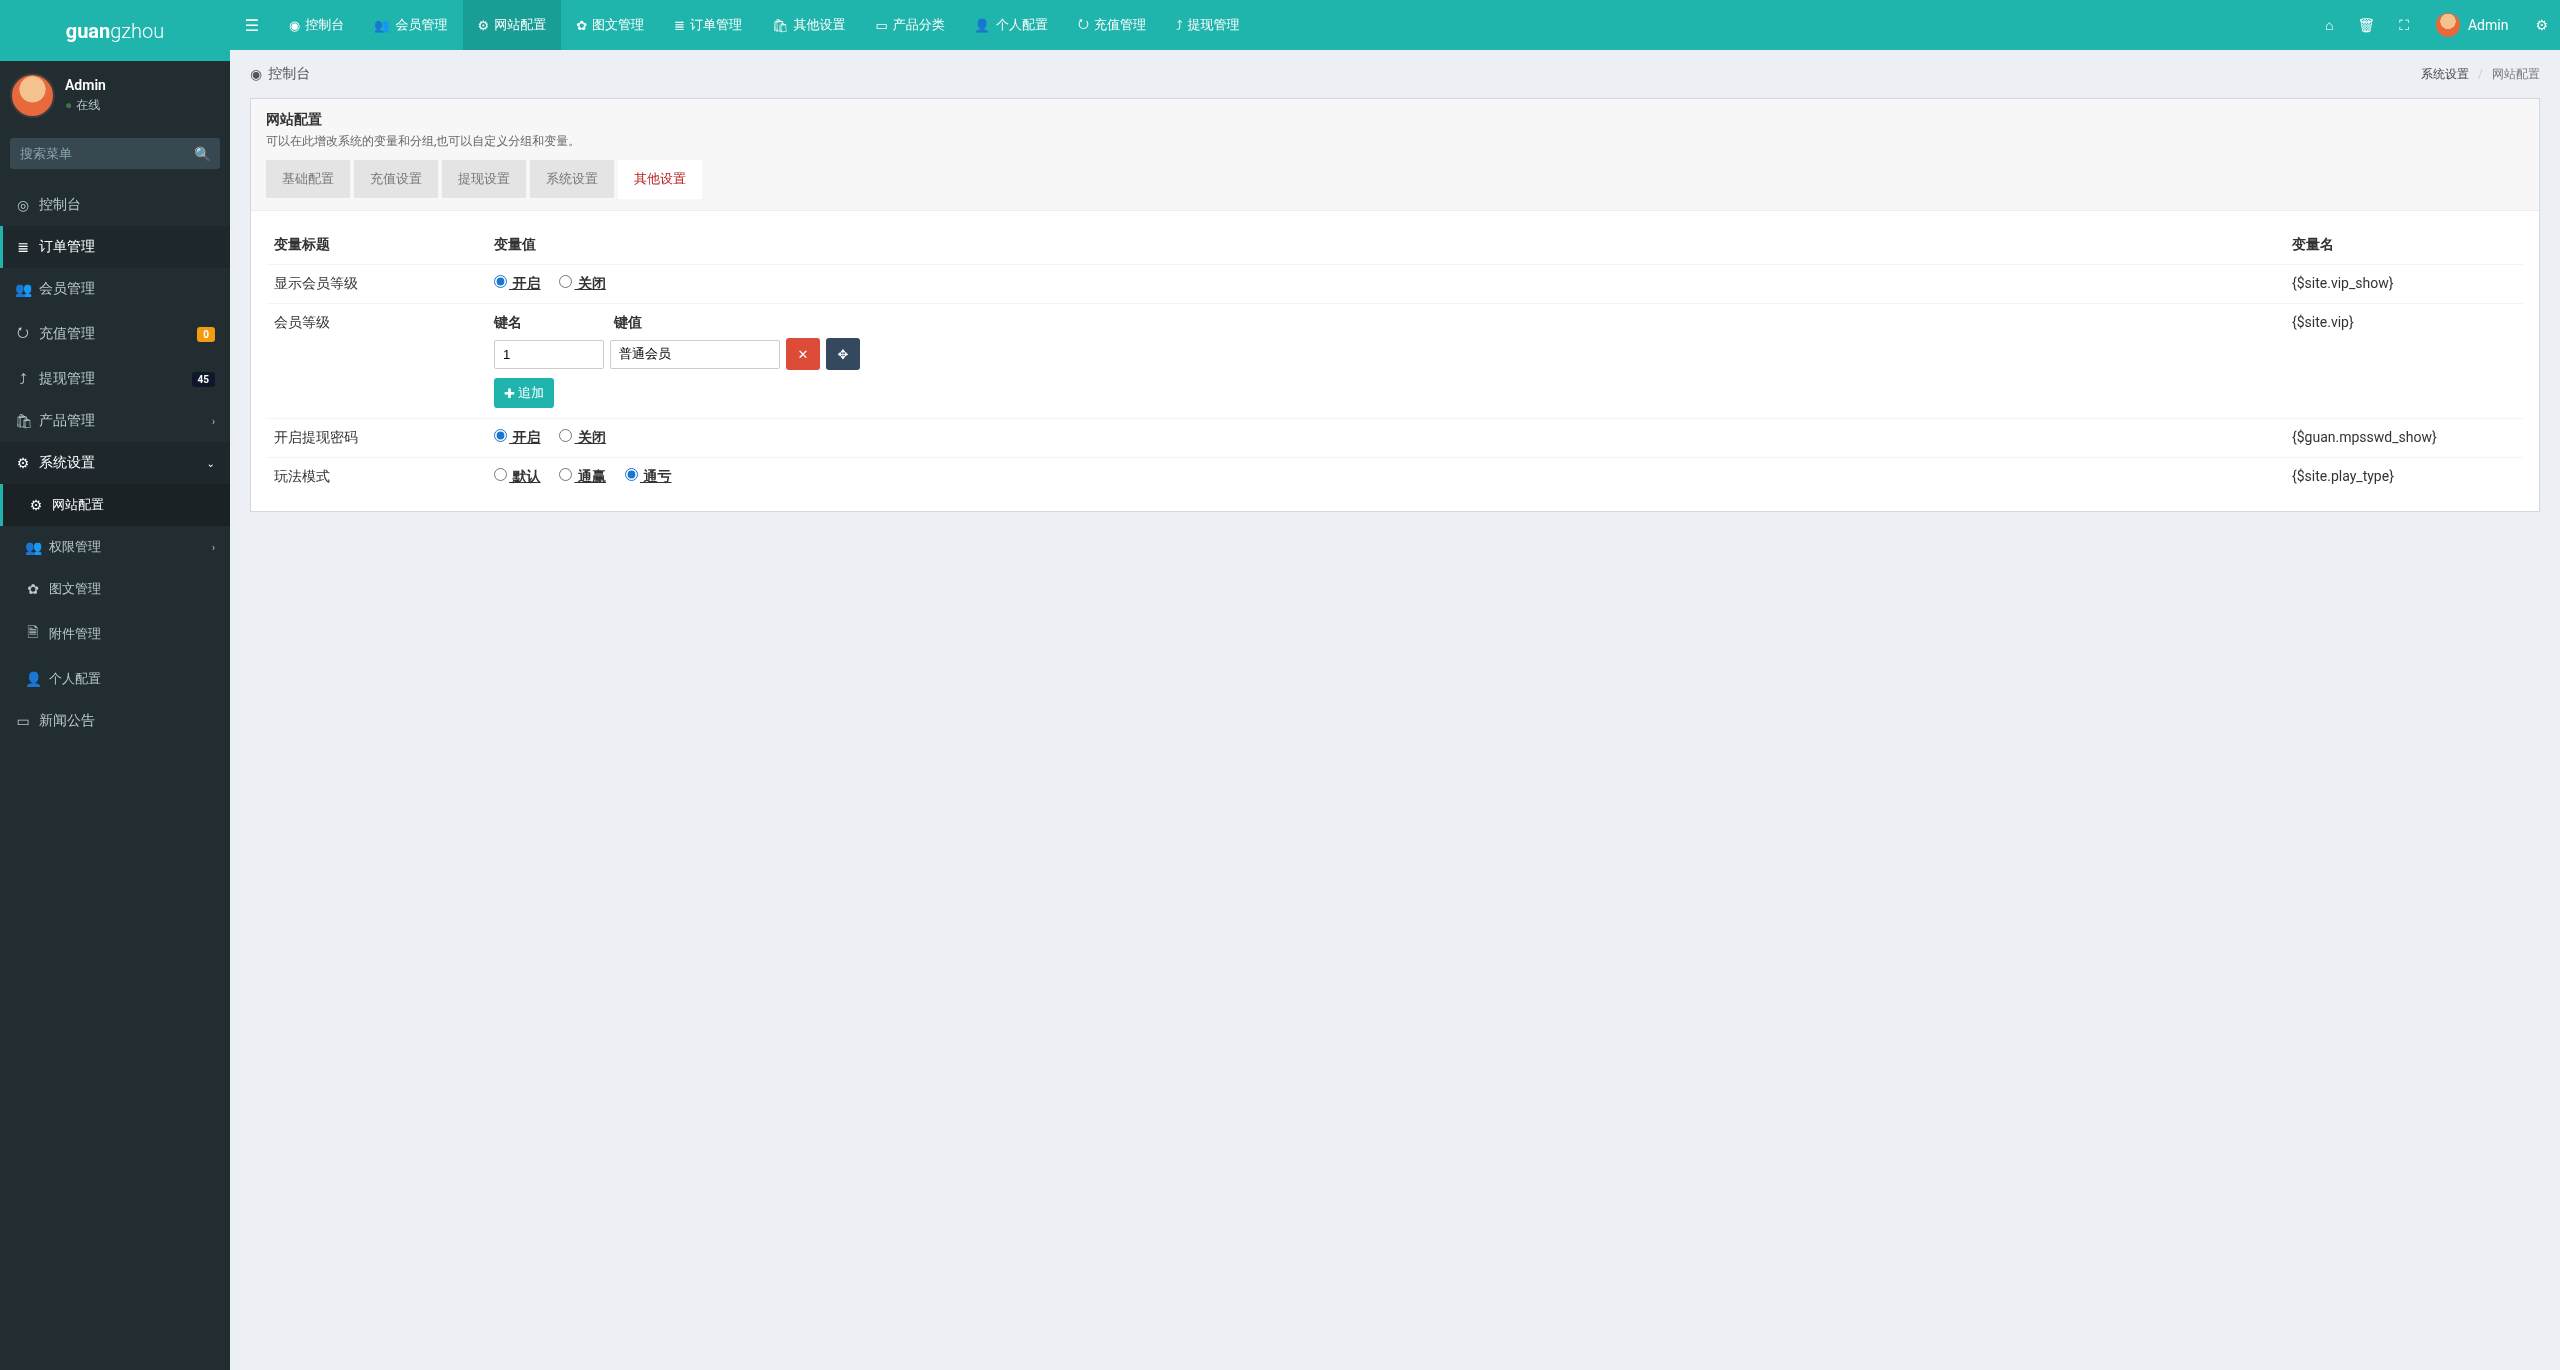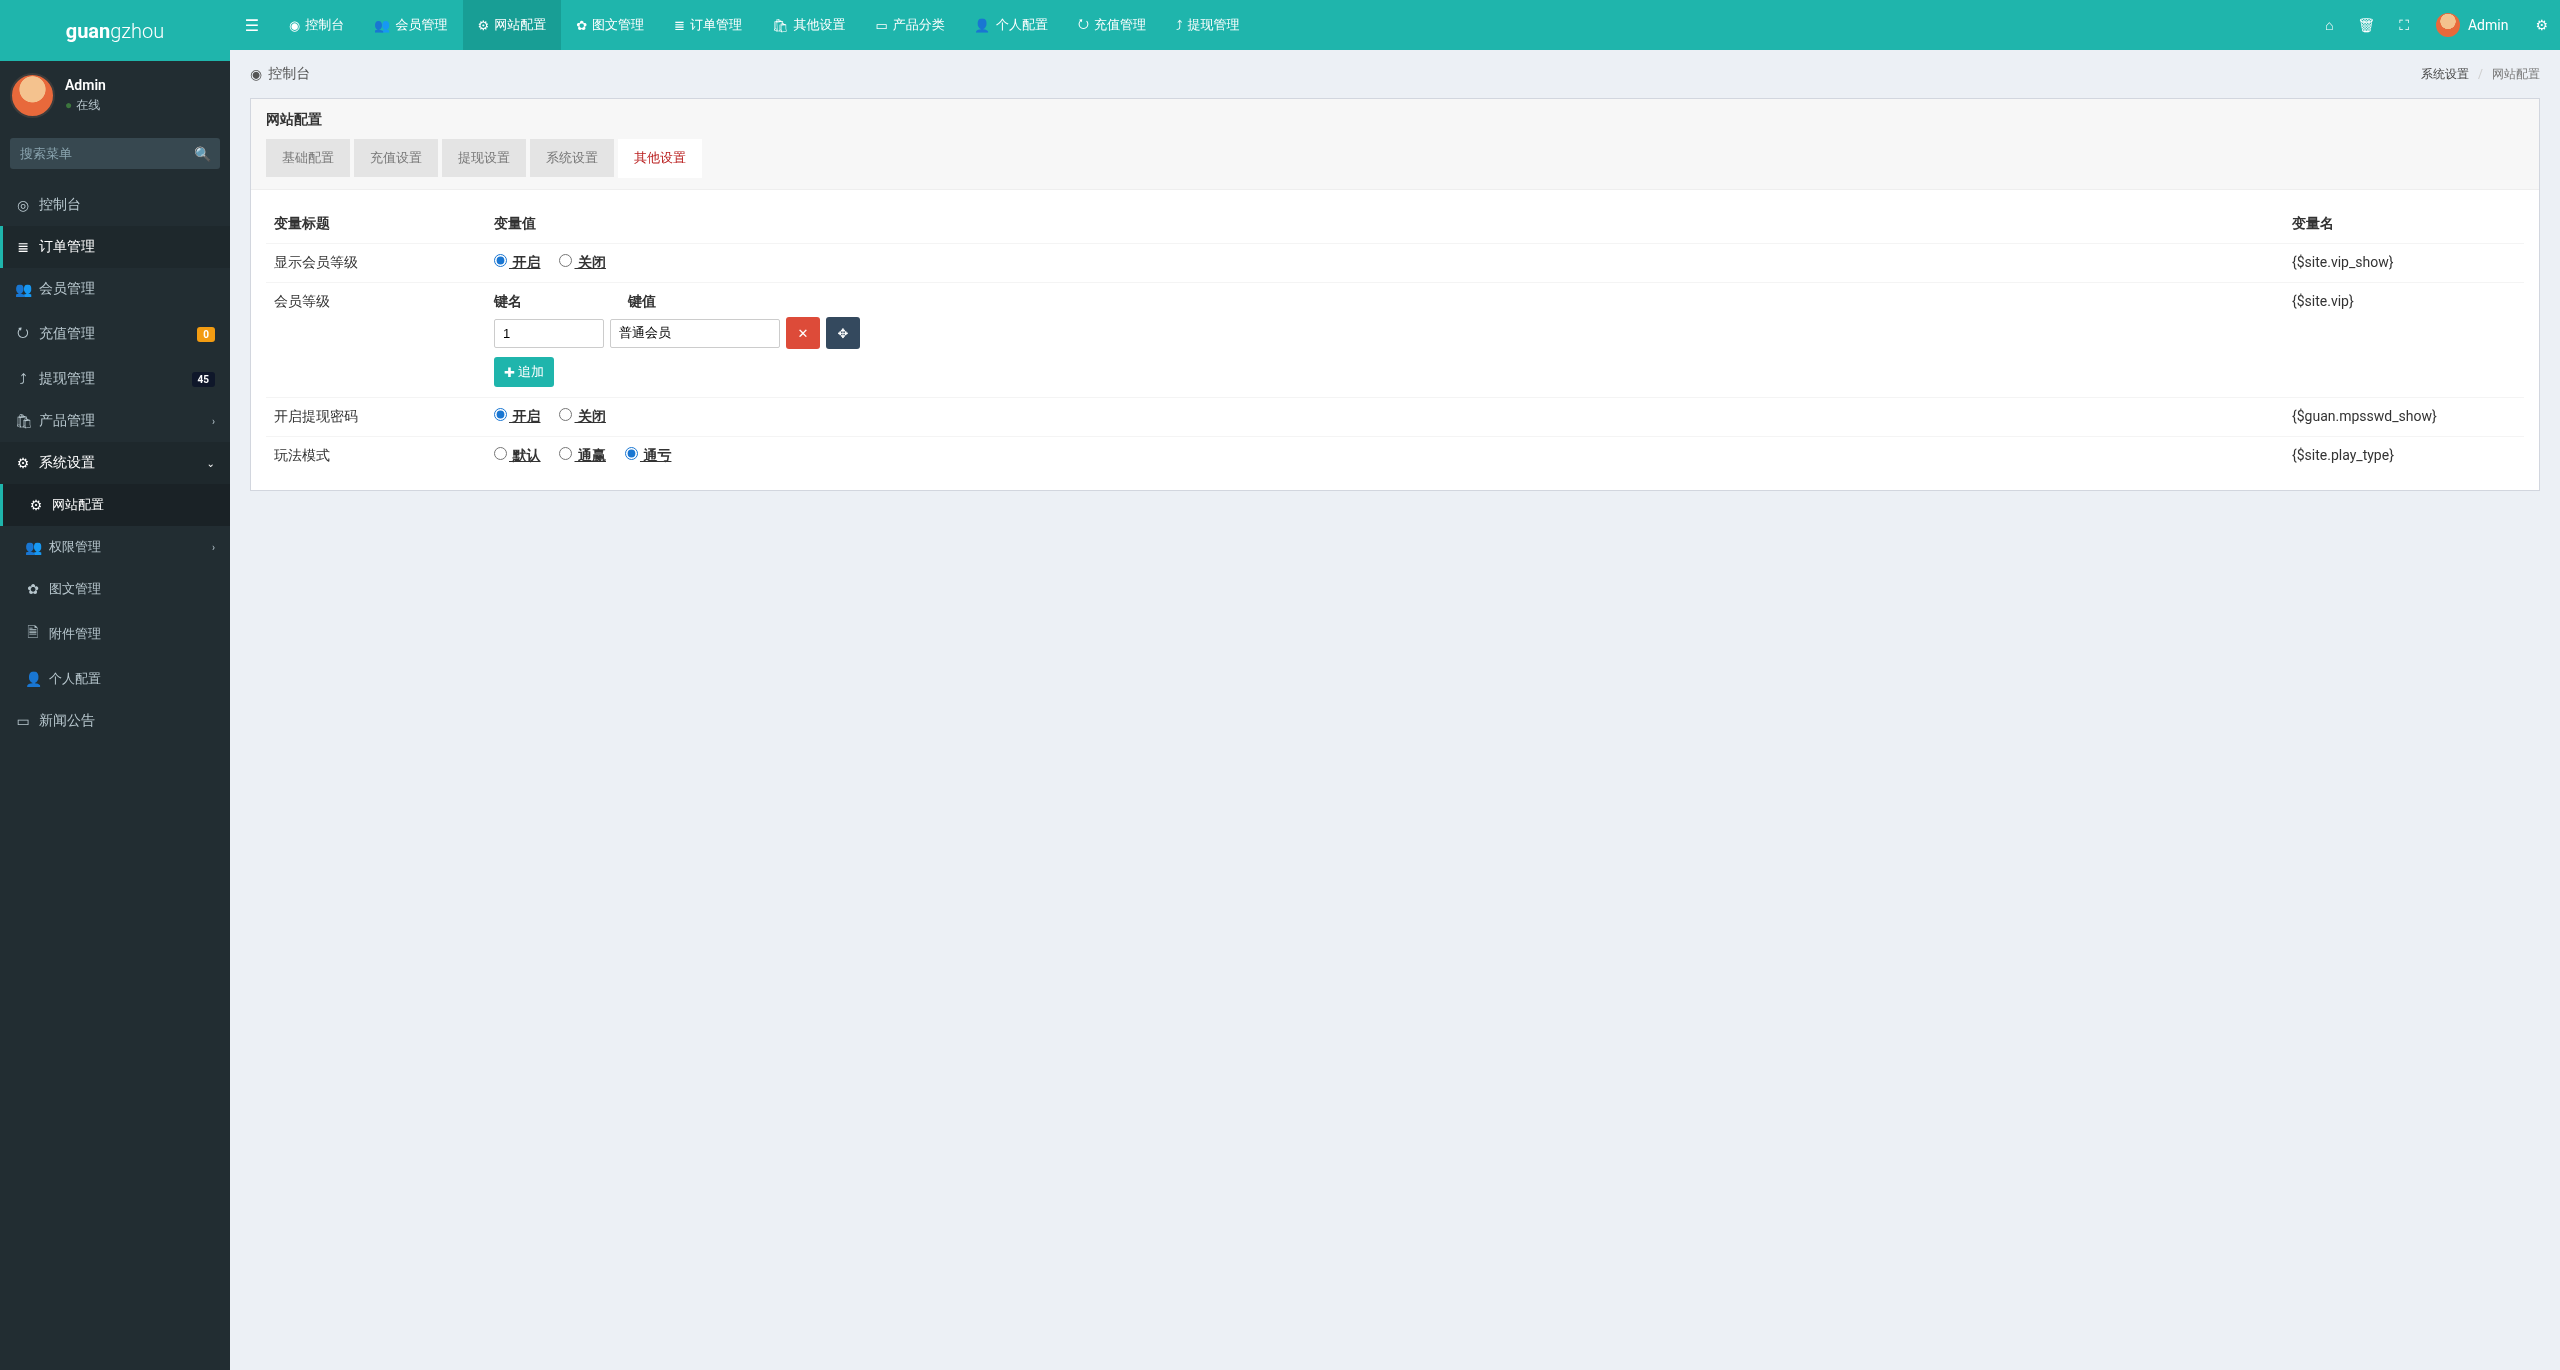--- a/index.html
+++ b/index.html
@@ -62,21 +62,21 @@
 table.form-table { width:100%; border-collapse:collapse; }
 table.form-table th { text-align:left; font-weight:700; padding:10px 8px; font-size:14px; border-bottom:1px solid #f4f4f4; }
 table.form-table td { padding:10px 8px; vertical-align:top; font-size:14px; border-bottom:1px solid #f4f4f4; }
 table.form-table tr:last-child td { border-bottom:0; }
 .col-title { width:220px; color:#333; }
 .col-name { width:240px; color:#333; }
 
 .radio-group label { margin-right:19px; font-weight:700; cursor:pointer;text-decoration:underline; }
 .radio-group input { margin-right:2px; accent-color:#1976d2; cursor:pointer; }
 
-.kv-header { display:flex; gap:24px; margin-bottom:6px; font-weight:700; }
+.kv-header { display:flex; gap:10px; margin-bottom:6px; font-weight:700; }
 .kv-header .k1 { width:110px; }
 .kv-header .k2 { flex:1; }
 .kv-row { display:flex; gap:6px; margin-bottom:8px; align-items:center; }
 .kv-row input { border:1px solid #ccc; padding:6px 8px; font-size:13px; border-radius:2px; }
 .kv-row input.kname { width:110px; }
 .kv-row input.kval { width:170px; }
 .btn { display:inline-flex; align-items:center; justify-content:center; padding:6px 10px; border:0; border-radius:3px; color:#fff; font-size:13px; cursor:pointer; gap:3px; }
 .btn-sq { width:34px; height:32px; padding:0; }
 .btn-danger { background:#dd4b39; }
 .btn-dark { background:#34495e; }
@@ -257,20 +257,21 @@
         <a>系统设置</a>
         <span class="sep">/</span>
         <span>网站配置</span>
       </div>
     </div>
 
     <div class="content">
       <div class="panel">
         <div class="panel-header">
           <h3>网站配置</h3>
+          <p>可以在此增改系统的变量和分组,也可以自定义分组和变量。</p>
           <div class="tabs" id="tabs" style="margin-top:10px;background:transparent;border:0;">
               <a>基础配置</a>
               <a>充值设置</a>
               <a>提现设置</a>
               <a>系统设置</a>
               <a class="active">其他设置</a>
             </div>
         </div>
         <div class="panel-body">
           <table class="form-table">

